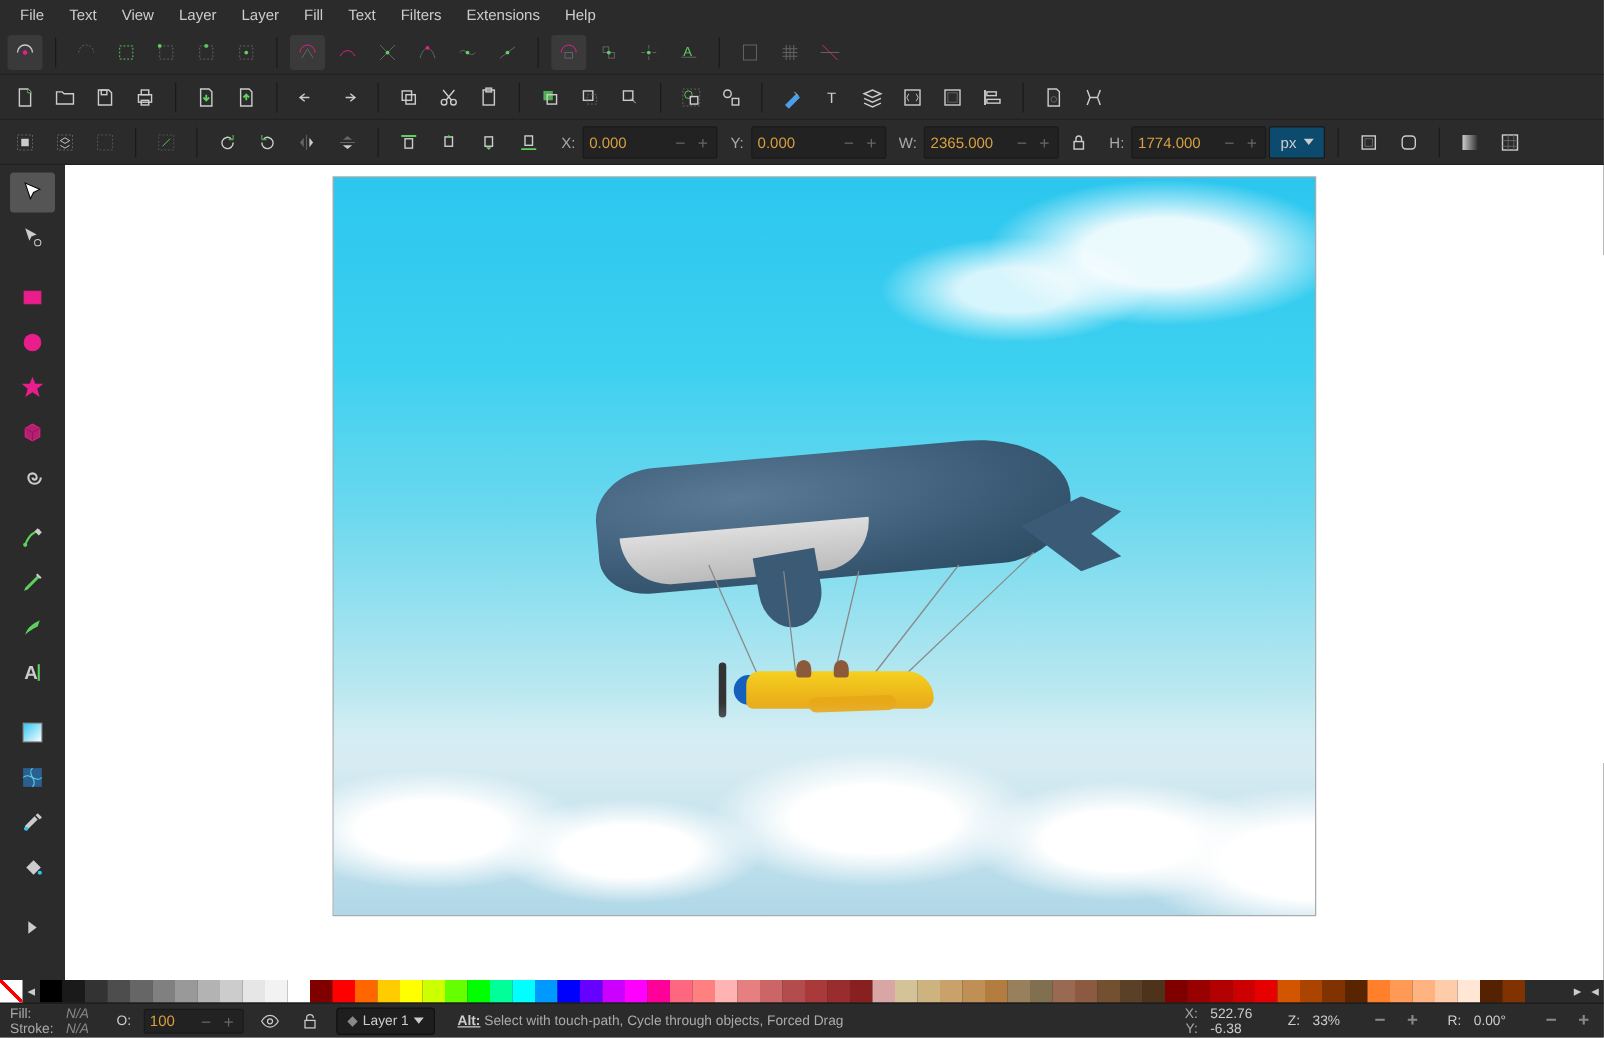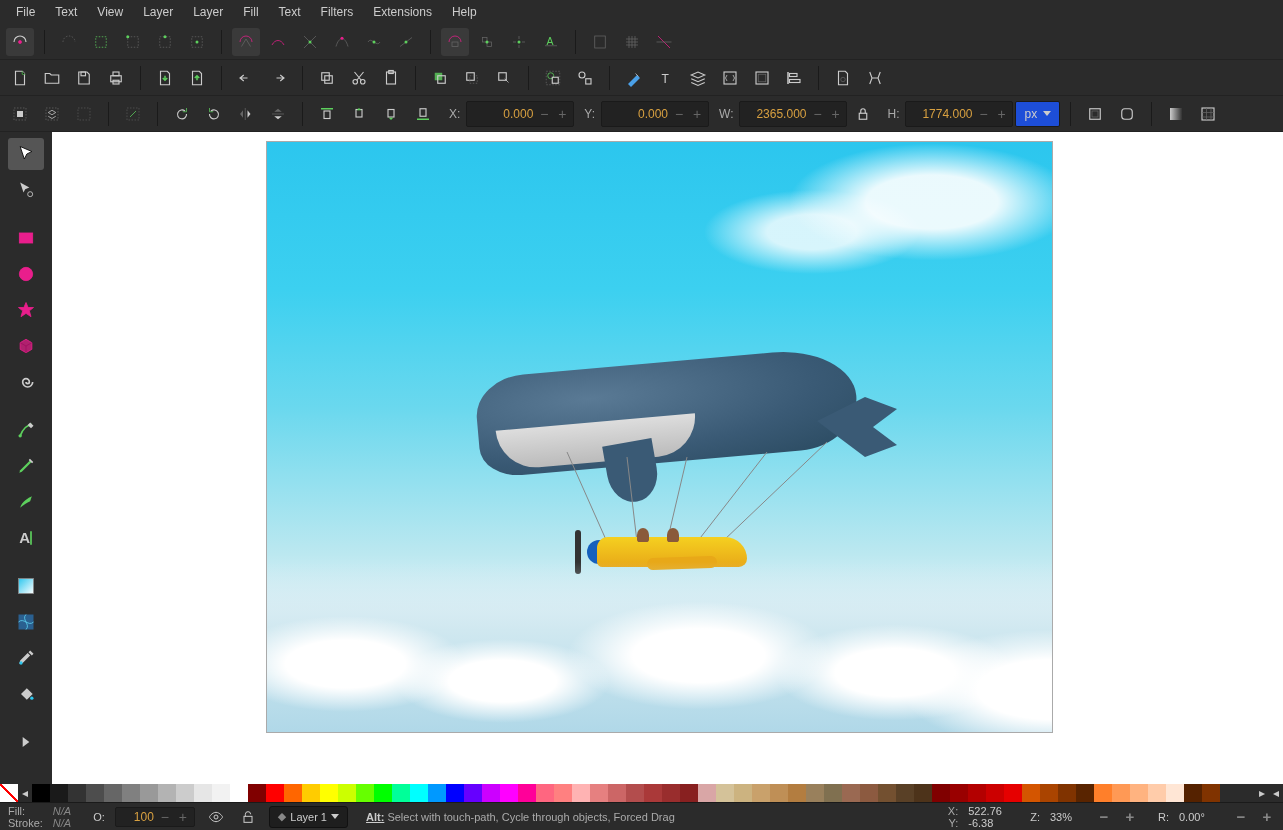--- a/index.html
+++ b/index.html
@@ -14,23 +14,23 @@
 .tb-row { height:36px; display:flex; align-items:center; padding:2px 6px; gap:4px; border-bottom:1px solid #222; }
 .tb-btn { width:28px; height:28px; border-radius:3px; display:flex; align-items:center; justify-content:center; cursor:pointer; color:#ccc; }
 .tb-btn svg { width:18px; height:18px; }
 .tb-sep { width:1px; height:24px; background:#1a1a1a; margin:0 6px; }
 .tb-btn.active { background:#3a3a3a; }
 
 
 .num-group { display:flex; align-items:center; gap:2px; }
 .num-group .lbl { color:#aaa; margin-left:8px; margin-right:4px;}
 .num-input { height:26px; background:#222; border:1px solid #1a1a1a; border-radius:2px; display:flex; align-items:center; padding:0 4px; gap:4px;}
-.num-input input { width:62px; background:transparent; border:none; color:#d8a040; font-size:12px; outline:none;text-align:right;}
+.num-input input { width:62px; background:transparent; border:none; color:#d8a040; font-size:12px; outline:none;}
 .num-input .step { width:14px; height:22px; display:flex; align-items:center; justify-content:center; color:#666; cursor:pointer; font-size:14px;}
-.unit-sel { height:26px; background:#1d4ed8; border:1px solid #1a1a1a; border-radius:2px; display:flex; align-items:center; padding:0 8px; gap:6px; cursor:pointer;}
+.unit-sel { height:26px; background:#0c4a6e; border:1px solid #1a1a1a; border-radius:2px; display:flex; align-items:center; padding:0 8px; gap:6px; cursor:pointer;}
 .caret-down { width:0;height:0;border-left:4px solid transparent;border-right:4px solid transparent;border-top:5px solid #ccc;}
 
 
 .main { display:flex; height:calc(830px - 24px - 36px - 36px - 36px - 18px - 28px); }
 .left-tools { width:52px; background:#2b2b2b; display:flex; flex-direction:column; align-items:center; padding-top:6px; gap:4px;}
 .ltool { width:36px; height:32px; border-radius:3px; display:flex; align-items:center; justify-content:center; cursor:pointer;}
 .ltool.active { background:#555;}
 .ltool svg { width:20px; height:20px; }
 .ltool-sep { height:8px; }
 

